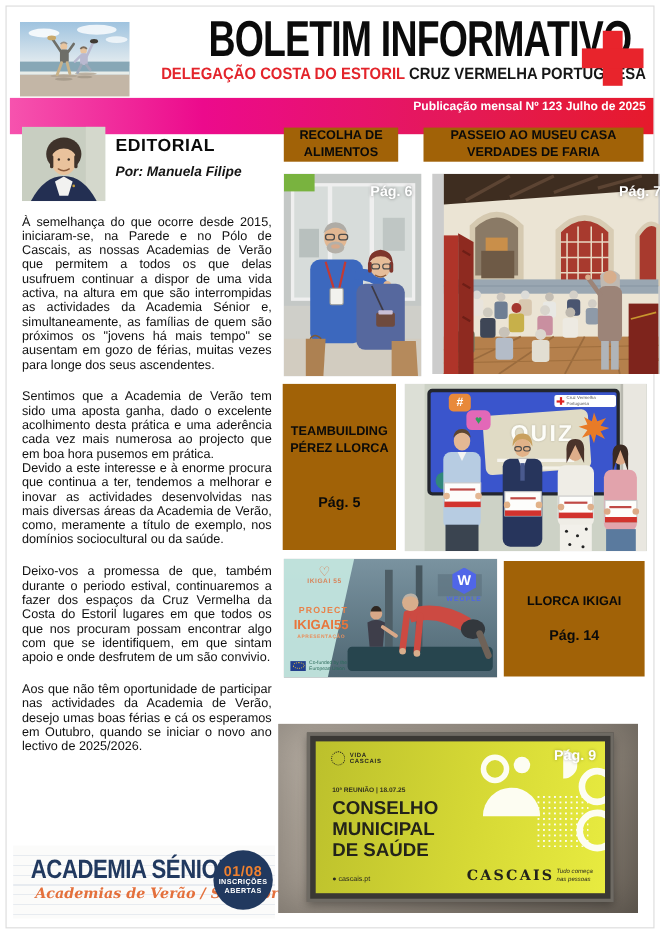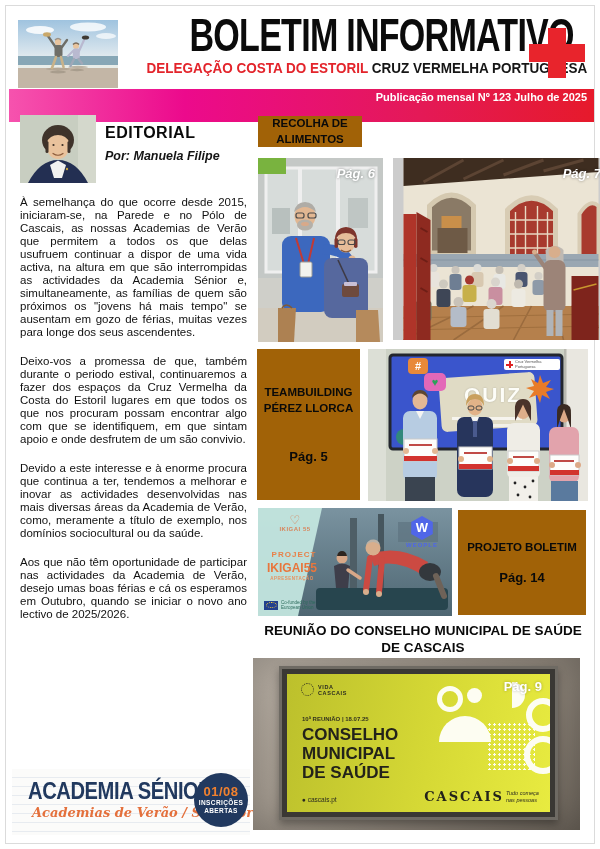--- a/index.html
+++ b/index.html
@@ -59,21 +59,21 @@
   .box-team{left:257px;top:349px;width:103px;height:151px;gap:32px;}
   .box-ikigai{left:458px;top:510px;width:128px;height:105px;gap:14px;}
 
   .photo{position:absolute;overflow:hidden;background:#CCC;}
   .photo svg{display:block;width:100%;height:100%;}
   .ph-recolha{left:258px;top:158px;width:125px;height:184px;}
   .ph-museu{left:393px;top:158px;width:216px;height:182px;}
   .ph-team{left:368px;top:349px;width:220px;height:152px;}
   .ph-ikigai{left:258px;top:508px;width:194px;height:108px;}
   .pag-label{position:absolute;top:8px;right:8px;color:#fff;font-size:13px;font-weight:bold;
-             text-shadow:0 0 3px rgba(0,0,0,.45);font-style:italic;}
+             text-shadow:0 0 3px rgba(0,0,0,.45);}
 
   .reuniao-title{position:absolute;left:258px;top:623px;width:330px;text-align:center;
                  font-size:13.5px;font-weight:bold;color:#0A0A0A;line-height:1.25;}
 
   
   .ph-conselho{left:253px;top:658px;width:327px;height:172px;
                background:linear-gradient(135deg,#BAB1A6 0%,#948B80 55%,#6E665C 100%);
                box-shadow:inset 0 0 40px rgba(0,0,0,.25);}
   .tv{position:absolute;left:26px;top:8px;right:22px;bottom:10px;background:#3A3834;
       border:3px solid #6E6A63;box-shadow:0 4px 8px rgba(0,0,0,.35);}
@@ -216,37 +216,41 @@
     </svg>
   </div>
 
   <div class="ed-head">
     <h2>EDITORIAL</h2>
     <div class="byline">Por: Manuela Filipe</div>
   </div>
 
   <div class="body-text">
     <p>À semelhança do que ocorre desde 2015, iniciaram-se, na Parede e no Pólo de Cascais, as nossas Academias de Verão que permitem a todos os que delas usufruem continuar a dispor de uma vida activa, na altura em que são interrompidas as actividades da Academia Sénior e, simultaneamente, as famílias de quem são próximos os "jovens há mais tempo" se ausentam em gozo de férias, muitas vezes para longe dos seus ascendentes.</p>
+    <p class="joined">Sentimos que a Academia de Verão tem sido uma aposta ganha, dado o excelente acolhimento desta prática e uma aderência cada vez mais numerosa ao projecto que em boa hora pusemos em prática.</p>
+    <p>Devido a este interesse e à enorme procura que continua a ter, tendemos a melhorar e inovar as actividades desenvolvidas nas mais diversas áreas da Academia de Verão, como, meramente a título de exemplo, nos domínios sociocultural ou da saúde.</p>
     <p>Deixo-vos a promessa de que, também durante o periodo estival, continuaremos a fazer dos espaços da Cruz Vermelha da Costa do Estoril lugares em que todos os que nos procuram possam encontrar algo com que se identifiquem, em que sintam apoio e onde desfrutem de um são convivio.</p>
-    <p>Devido a este interesse e à enorme procura que continua a ter, tendemos a melhorar e inovar as actividades desenvolvidas nas mais diversas áreas da Academia de Verão, como, meramente a título de exemplo, nos domínios sociocultural ou da saúde.</p>
     <p>Aos que não têm oportunidade de participar nas actividades da Academia de Verão, desejo umas boas férias e cá os esperamos em Outubro, quando se iniciar o novo ano lectivo de 2025/2026.</p>
   </div>
 
   <div class="banner">
     <div class="banner-title">ACADEMIA SÉNIOR</div>
     <div class="banner-sub">Academias de Verão / Setembro</div>
     <div class="badge">
       <div class="date">01/08</div>
       <div class="line">INSCRIÇÕES</div>
       <div class="line">ABERTAS</div>
     </div>
   </div>
 
   <div class="graybox box-recolha">
     <div class="t">RECOLHA DE ALIMENTOS</div>
+  </div>
+  <div class="graybox box-passeio">
+    <div class="t">PASSEIO AO MUSEU CASA VERDADES DE FARIA</div>
   </div>
 
   <div class="photo ph-recolha">
     <svg viewBox="0 0 125 184">
       <rect width="125" height="184" fill="#CFCFC9"></rect>
       <rect width="125" height="120" fill="#C4C8C6"></rect>
       <rect x="8" y="10" width="110" height="104" fill="#D7DCDA" stroke="#EFEFEF" stroke-width="3"></rect>
       <rect x="40" y="10" width="4" height="104" fill="#EFEFEF"></rect>
       <rect x="78" y="10" width="4" height="104" fill="#EFEFEF"></rect>
       <rect x="0" y="0" width="28" height="16" fill="#79B33F"></rect>
@@ -507,25 +511,24 @@
       <div class="eu-flag"></div>
       <div class="ik-funding">Co-funded by the European Union</div>
     </div>
     <div class="weople">
       <div class="w-hex">W</div>
       <div class="weople-name">WEOPLE</div>
     </div>
   </div>
 
   <div class="graybox box-ikigai">
-    <div class="t">PROJETO BOLETIM</div>
+    <div class="t">LLORCA IKIGAI</div>
     <div class="pg">Pág. 14</div>
   </div>
 
-  <div class="reuniao-title">REUNIÃO DO CONSELHO MUNICIPAL DE SAÚDE DE CASCAIS</div>
 
   <div class="photo ph-conselho">
     <div class="tv">
       <div class="screen">
         <div class="deco ring" style="left:150px;top:12px;width:16px;height:16px;"></div>
         <div class="deco disc" style="left:180px;top:14px;width:15px;height:15px;"></div>
         <div class="deco half-disc" style="left:212px;top:8px;width:26px;height:26px;transform:rotate(180deg);"></div>
         <div class="deco half-disc" style="left:152px;top:42px;width:52px;height:52px;transform:rotate(90deg);"></div>
         <div class="deco dotgrid" style="left:200px;top:48px;width:48px;height:48px;"></div>
         <div class="deco ring" style="right:-10px;top:24px;width:22px;height:22px;border-width:6px;"></div>

